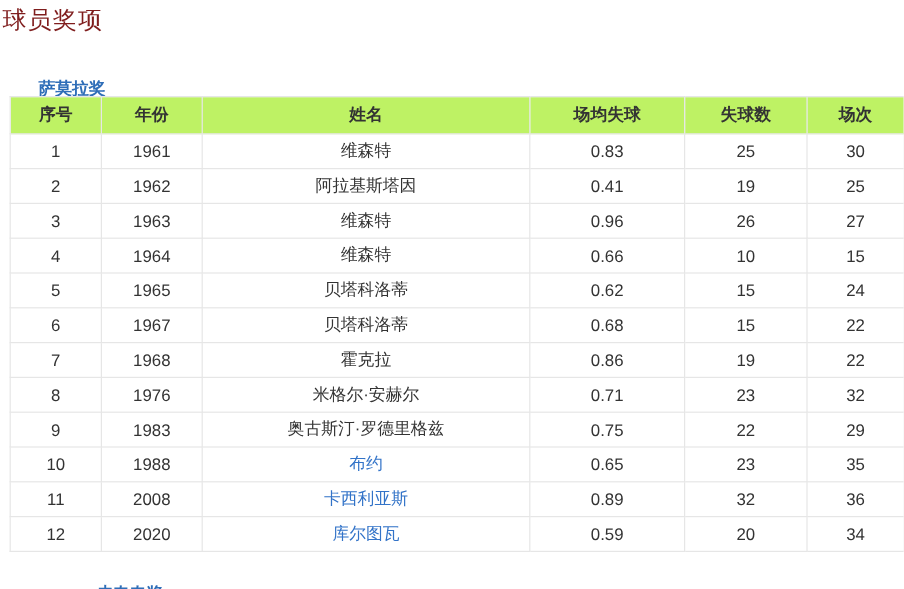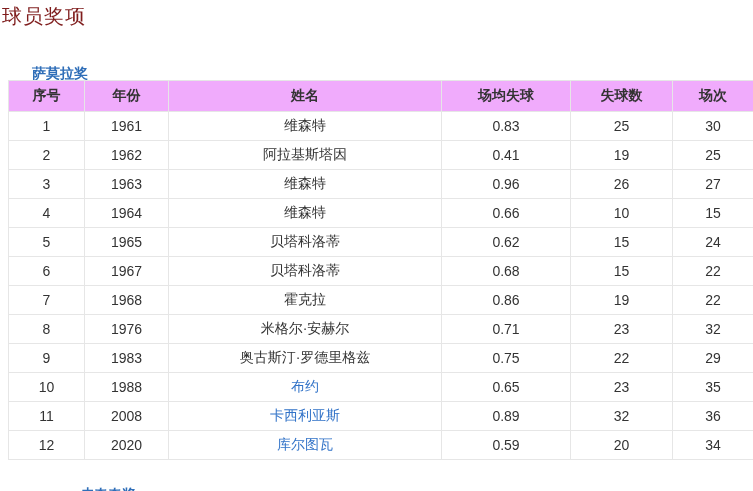--- a/index.html
+++ b/index.html
@@ -48,21 +48,21 @@
     margin-bottom: 8px;
   }
   table.award-table {
     border-collapse: collapse;
     table-layout: fixed;
     width: 745px;
     font-size: 14px;
     color: #333333;
   }
   table.award-table th {
-    background: #f0abfc;
+    background: #bef264;
     border: 1px solid #e6e6e6;
     font-weight: 700;
     height: 30px;
     text-align: center;
     padding: 0;
     font-size: 14px;
     color: #333333;
     margin-top: 33px;
   }
   table.award-table td {

